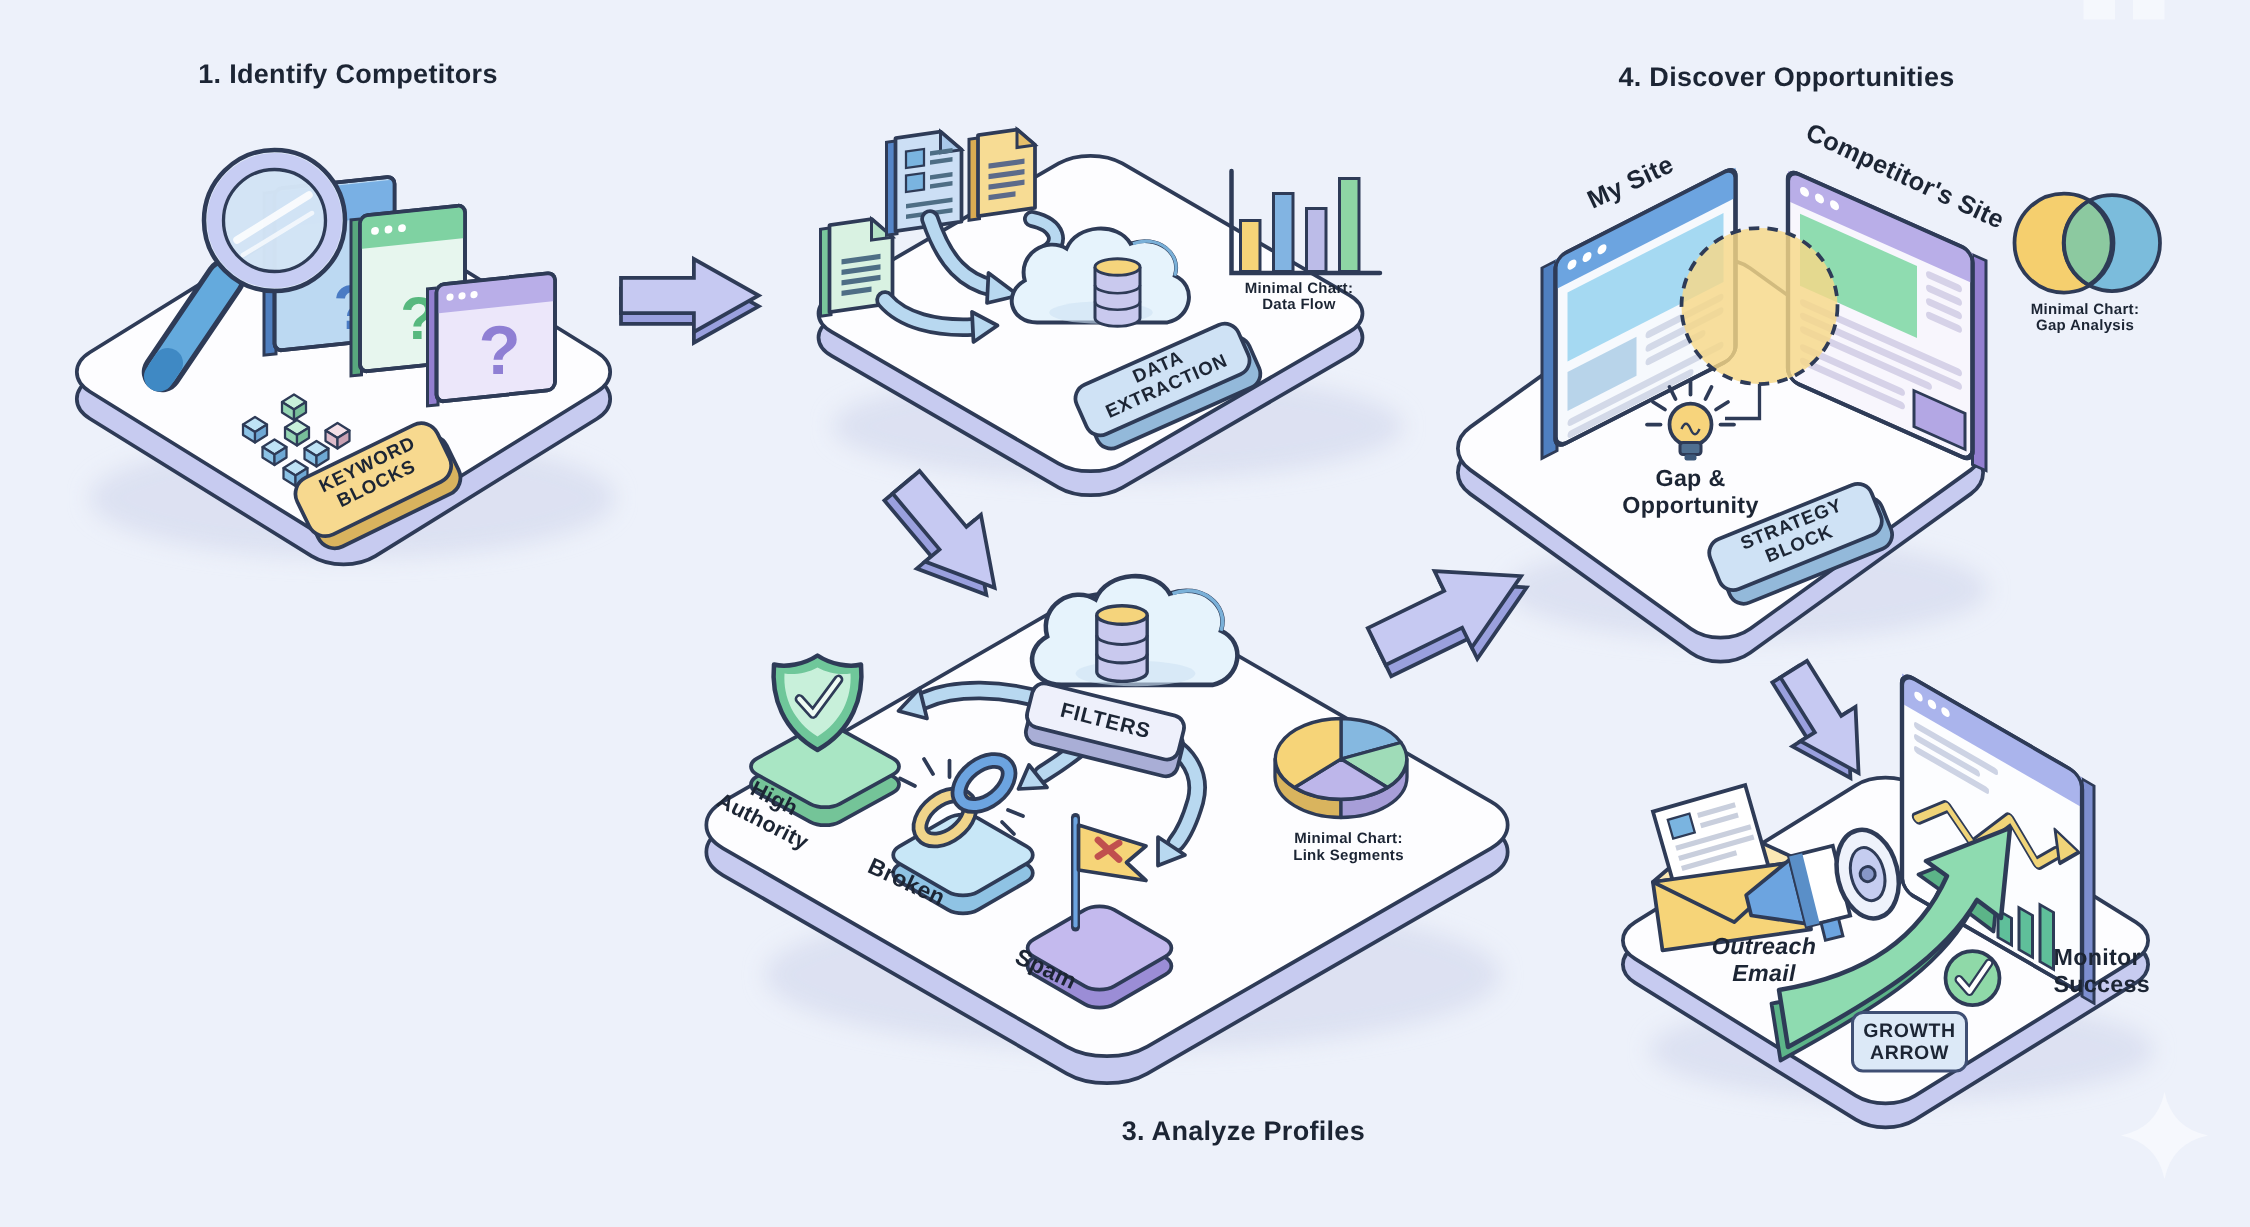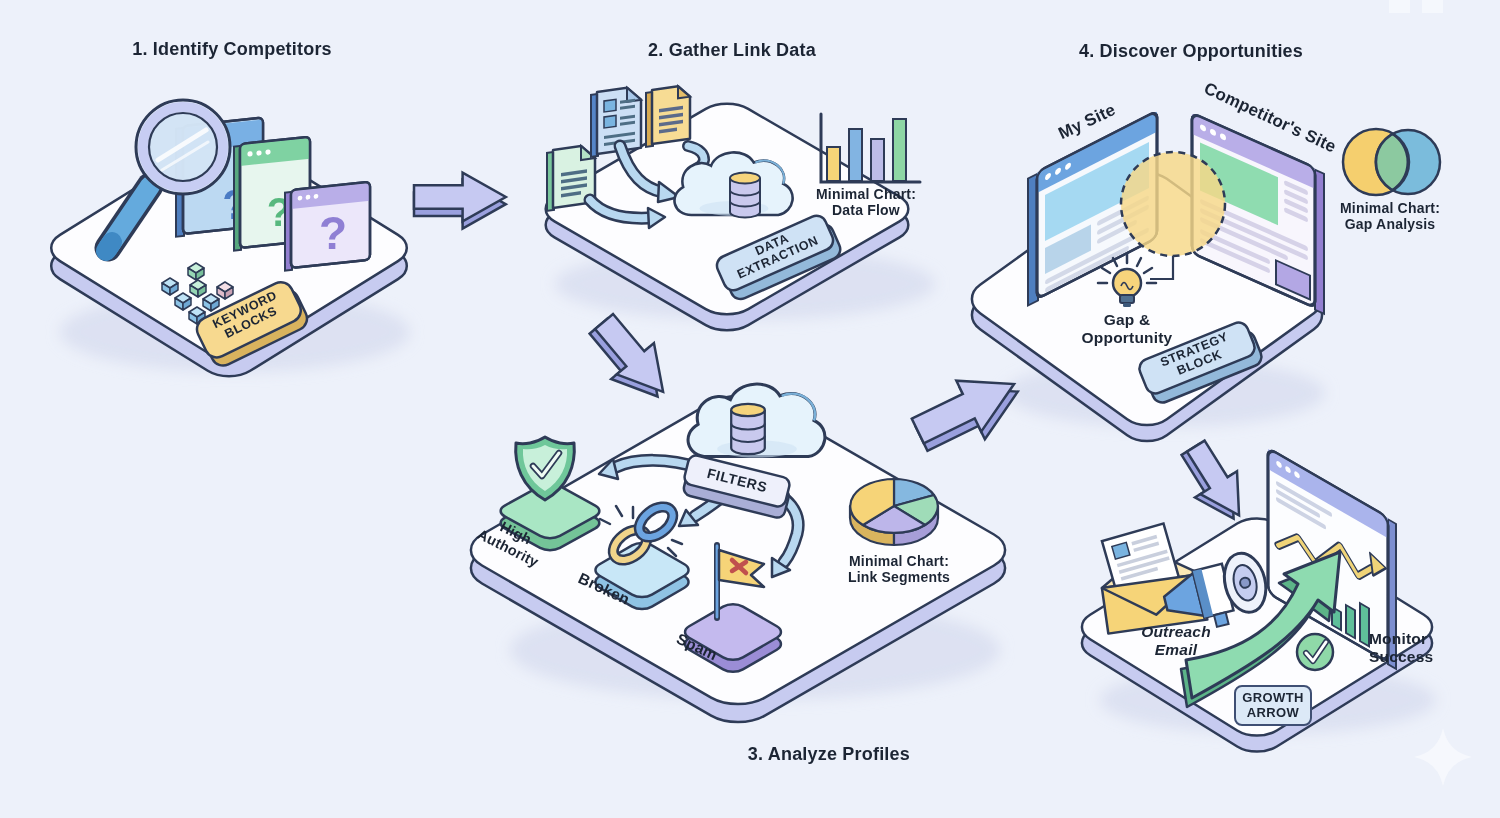--- a/index.html
+++ b/index.html
@@ -9,29 +9,29 @@
     background:#edf1fa; overflow:hidden;
   }
   svg.scene { position:absolute; left:0; top:0; }
   .labels { position:absolute; inset:0; pointer-events:none; }
   .lbl {
     position:absolute; font-weight:700; color:#1c2534;
     text-align:center; white-space:pre-line; line-height:1.14;
     letter-spacing:.2px;
   }
   .title   { font-size:18px; }
-  .caption { font-size:14px; }
+  .caption { font-size:10px; }
   .tag     { font-size:12.5px; letter-spacing:.6px; }
   .item    { font-size:15.5px; }
   .badge {
     position:absolute; left:1234px; top:674px; width:78px; height:41px;
     box-sizing:border-box; border:2.5px solid #3f4f74; border-radius:8px;
     background:#dce9f7; display:flex; align-items:center; justify-content:center;
     font-weight:700; font-size:13px; color:#1c2534; text-align:center;
-    white-space:pre-line; line-height:1.15; letter-spacing:.4px;margin-top:11px;
+    white-space:pre-line; line-height:1.15; letter-spacing:.4px;
   }
   svg text.qmark { font-weight:700; font-family:"Liberation Sans", sans-serif; }
 </style>
 </head>
 <body>
 
 <div class="canvas">
 <svg class="scene" width="1500" height="818" viewBox="0 0 1500 818">
   <defs>
     <filter id="soft" x="-60%" y="-60%" width="220%" height="220%">
@@ -428,21 +428,20 @@
     <g>
       <circle cx="1315" cy="652" r="18" fill="#8fd9a8" stroke="#2e3b57" stroke-width="2.5"></circle>
       <polyline points="1306,653 1313,661 1326,642" fill="none" stroke="#2e3b57" stroke-width="6" stroke-linecap="round" stroke-linejoin="round"></polyline>
       <polyline points="1306,653 1313,661 1326,642" fill="none" stroke="#ffffff" stroke-width="3" stroke-linecap="round" stroke-linejoin="round"></polyline>
     </g>
   </g>
 </svg>
 
 <div class="labels">
   <div class="lbl title" style="left:62px;top:39px;width:340px;">1. Identify Competitors</div>
-  <div class="lbl title" style="left:562px;top:40px;width:340px;">2. Gather Link Data</div>
   <div class="lbl title" style="left:1019px;top:41px;width:344px;">4. Discover Opportunities</div>
   <div class="lbl title" style="left:570px;top:744px;width:340px;text-align:right;">3. Analyze Profiles</div>
 
   <div class="lbl tag" style="left:183px;top:302px;width:130px;transform:rotate(-26deg);">KEYWORD
 BLOCKS</div>
   <div class="lbl tag" style="left:705px;top:237px;width:140px;transform:rotate(-24deg);">DATA
 EXTRACTION</div>
   <div class="lbl caption" style="left:796px;top:187px;width:140px;">Minimal Chart:
 Data Flow</div>
 

